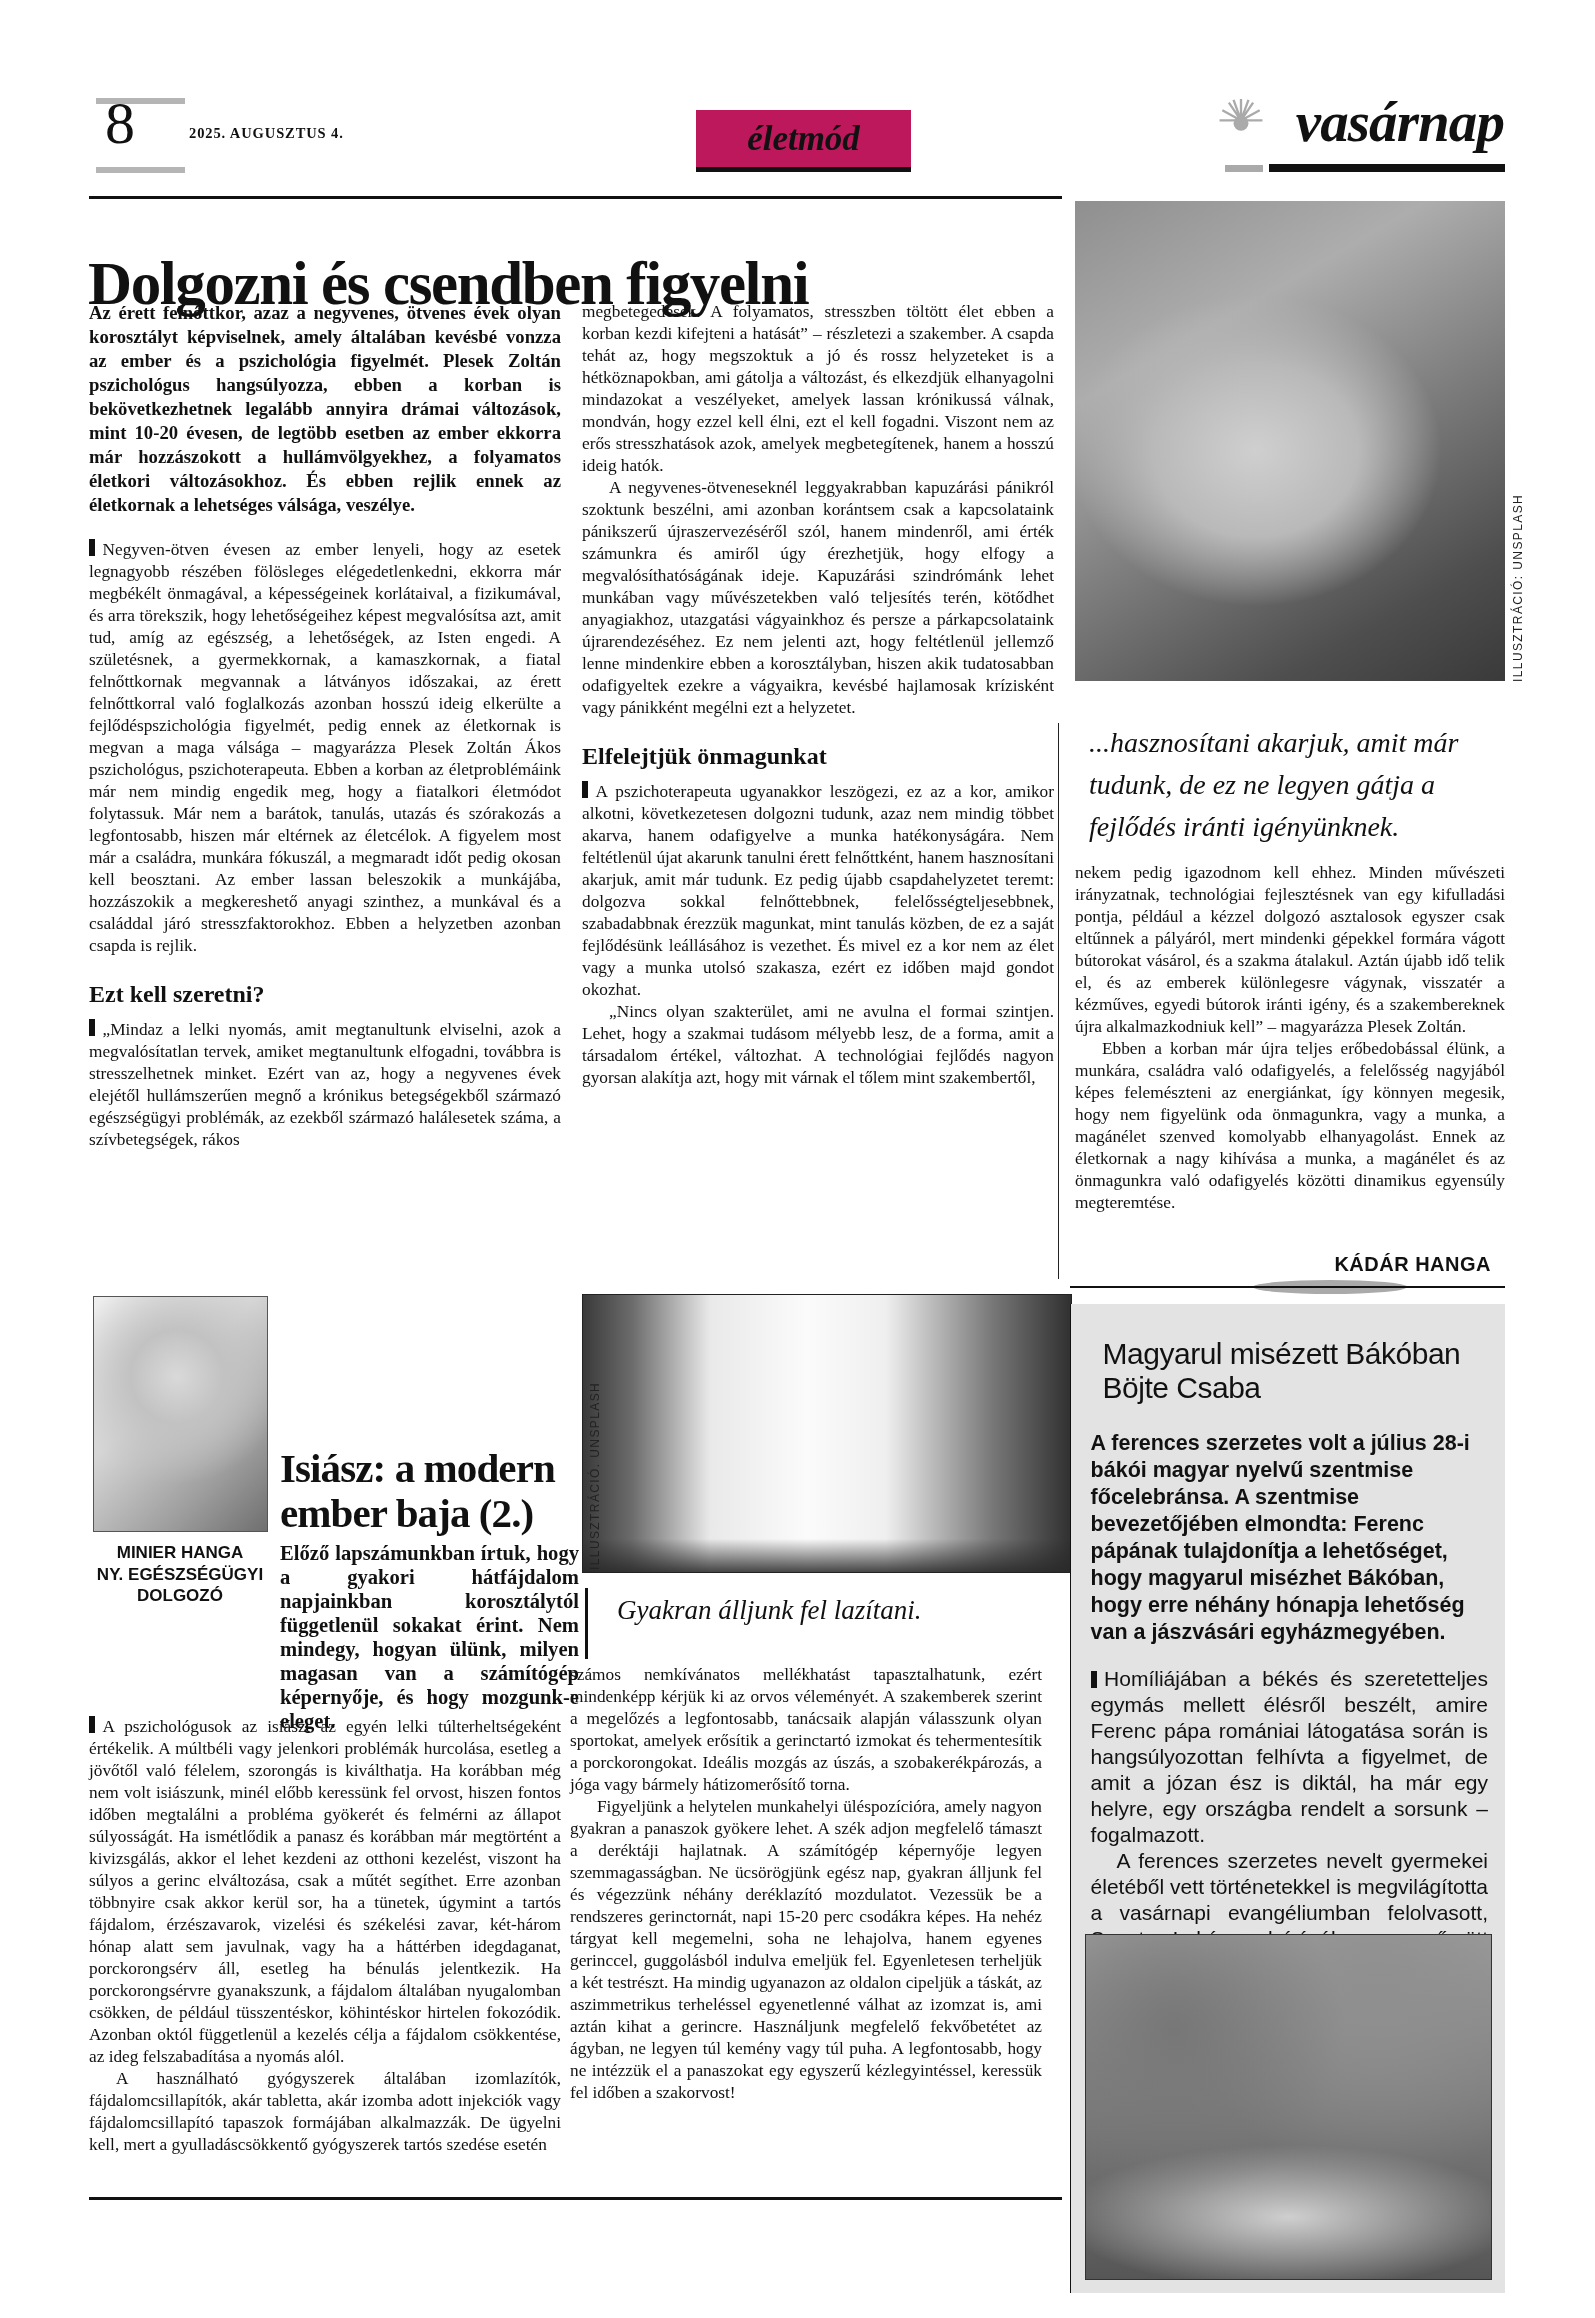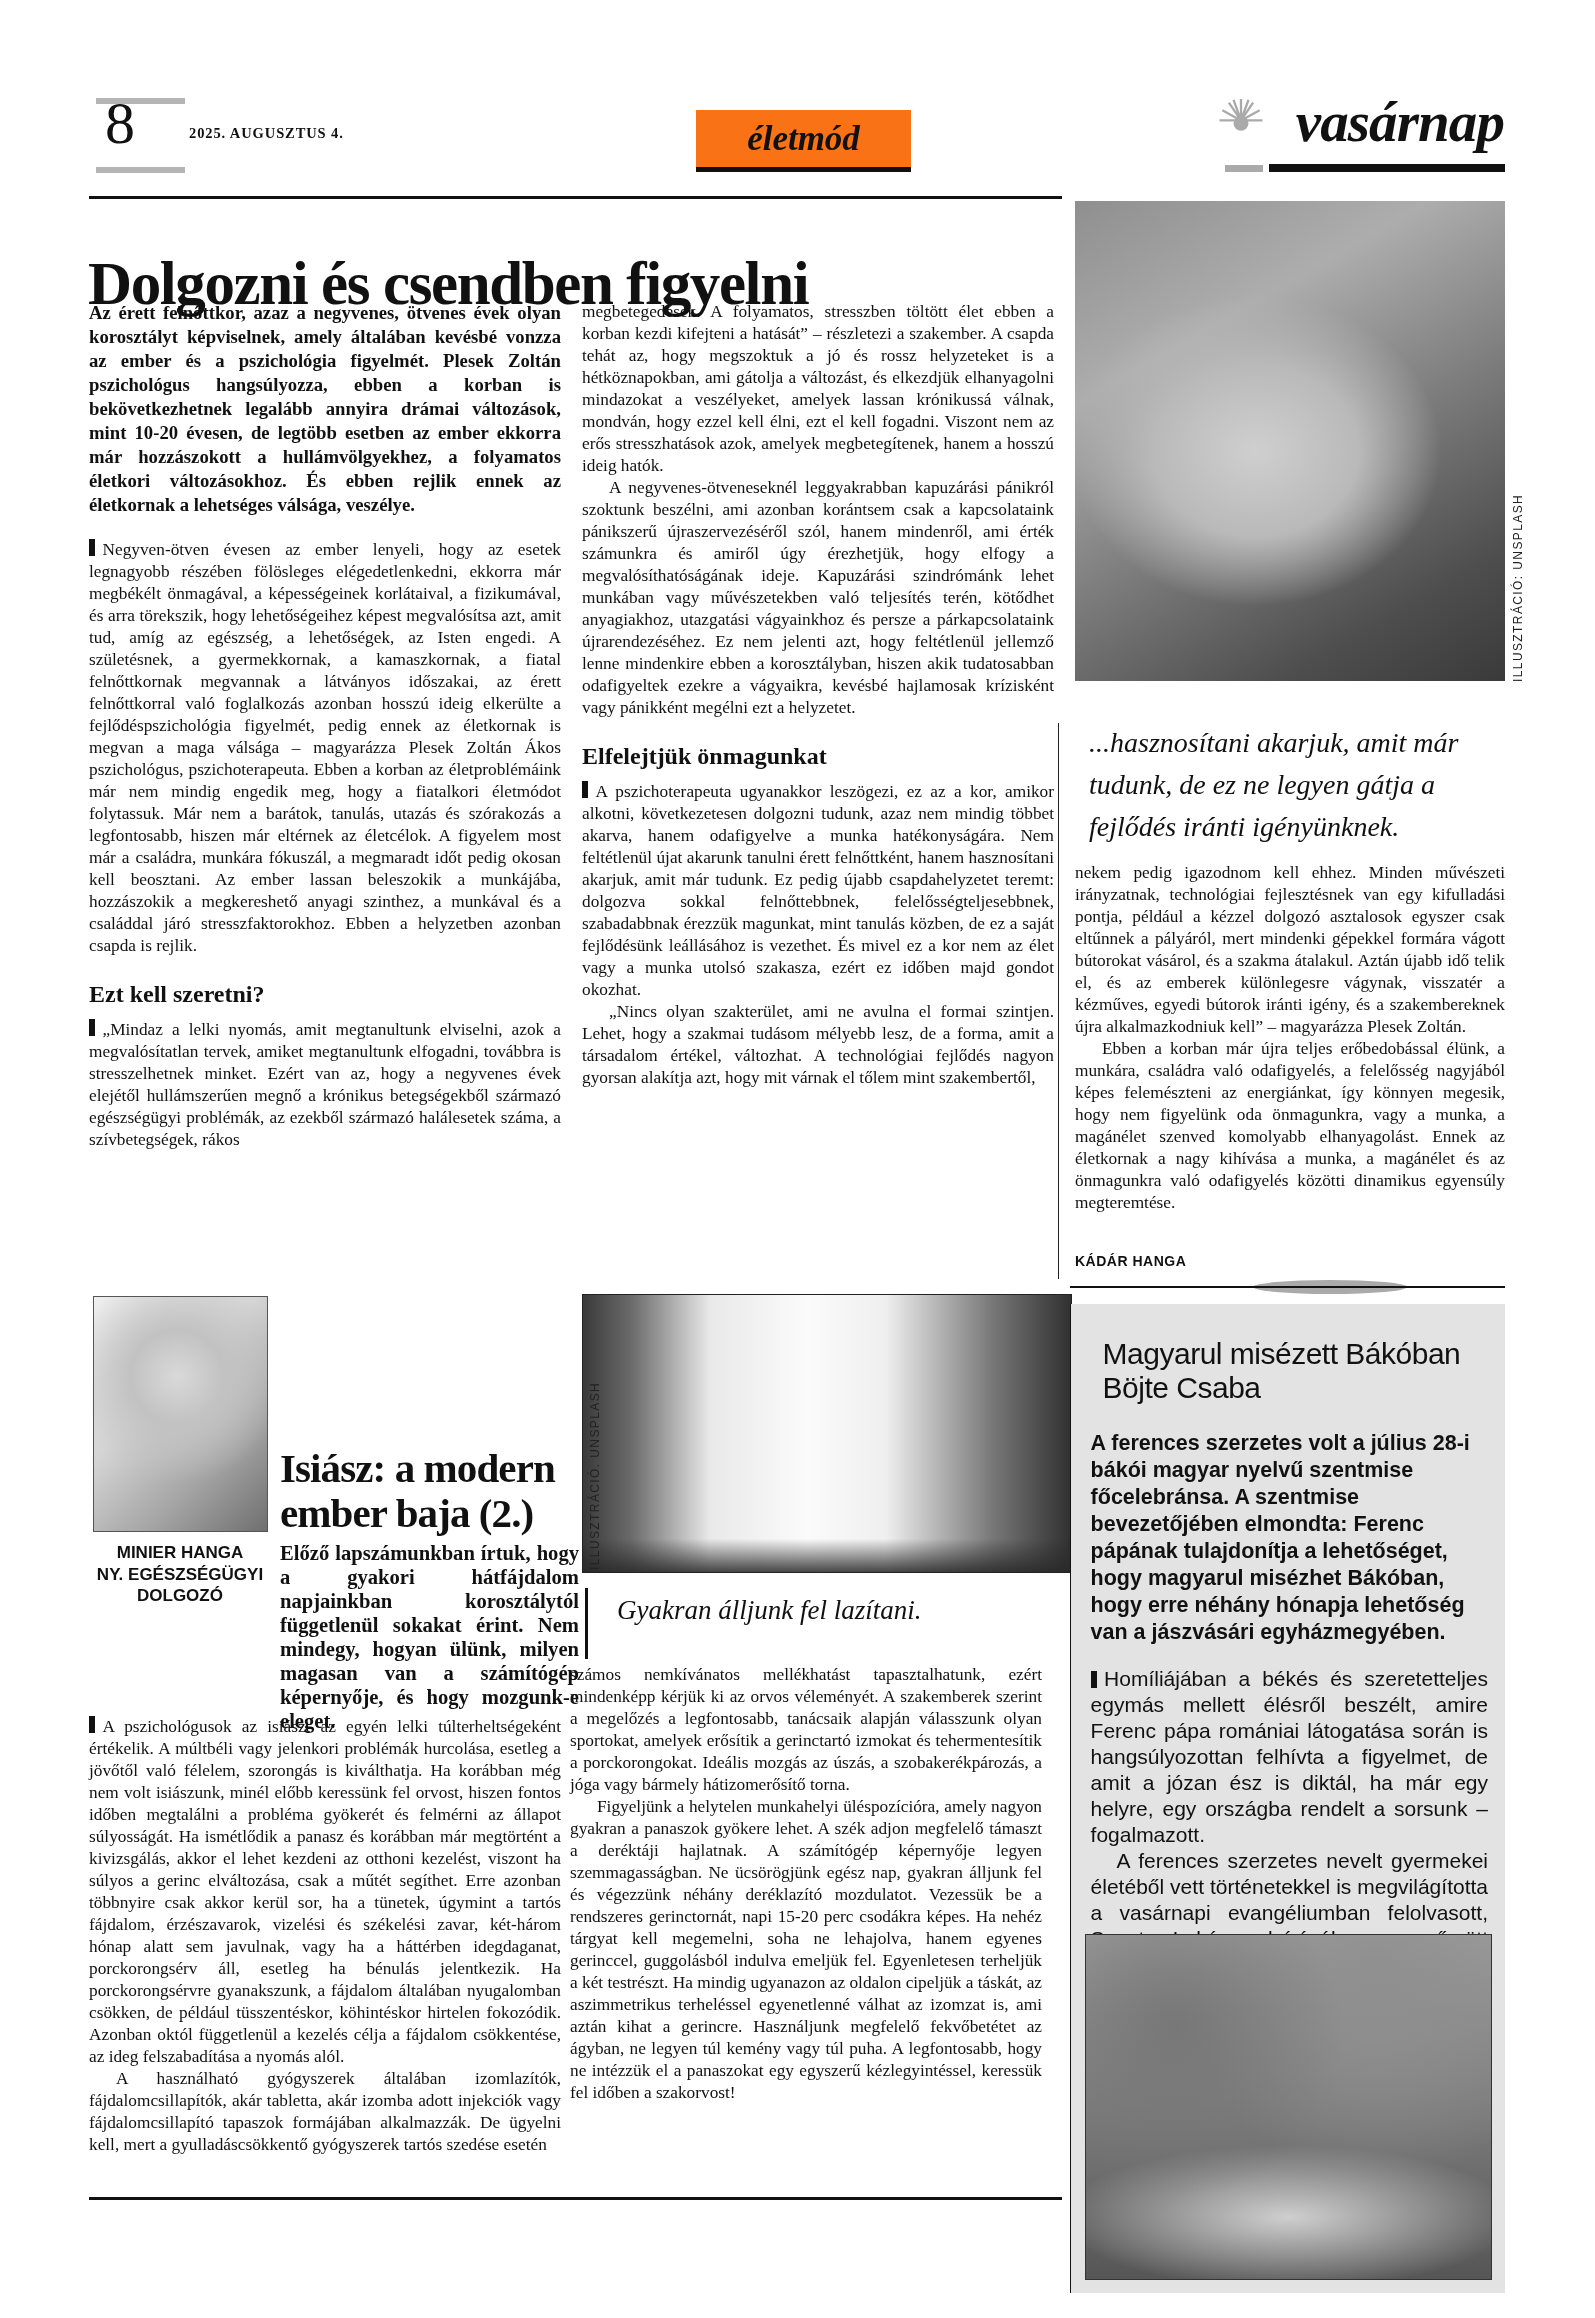--- a/index.html
+++ b/index.html
@@ -3,21 +3,21 @@
 <meta charset="utf-8">
 <style>
   html,body{margin:0;padding:0;background:#888;}
   .page{position:relative;width:1595px;height:2319px;background:#fff;color:#111;
         font-family:"Liberation Serif",serif;overflow:hidden;}
   .abs{position:absolute;}
   
   .tickbar{position:absolute;width:89px;height:5.6px;background:#b5b5b5;}
   .pagenum{position:absolute;left:105px;top:93px;font-size:60px;line-height:1;font-weight:400;}
   .pagedate{position:absolute;left:189px;top:125px;font-size:14.5px;font-weight:700;letter-spacing:0.9px;}
-  .sectionbox{position:absolute;left:696px;top:110px;width:215px;height:57px;background:#f97316;
+  .sectionbox{position:absolute;left:696px;top:110px;width:215px;height:57px;background:#be185d;
         border-bottom:5.1px solid #111;display:flex;align-items:center;justify-content:center;}
   .sectionbox span{font-style:italic;font-weight:700;font-size:35px;}
   .masthead{position:absolute;left:1196px;top:93px;width:308px;text-align:right;
         font-style:italic;font-weight:700;font-size:57px;line-height:1;letter-spacing:-0.9px;}
   .mast-under-gray{position:absolute;left:1225px;top:165px;width:38px;height:6.5px;background:#aaa;}
   .mast-under-black{position:absolute;left:1269px;top:164px;width:236px;height:7.5px;background:#111;}
   .sun{position:absolute;left:1213px;top:96px;}
   
   .headline-rule{position:absolute;left:89px;top:196px;width:973px;height:3.3px;background:#111;}
   .headline{position:absolute;left:88px;top:211px;width:977px;font-size:61px;line-height:1.05;
@@ -37,22 +37,22 @@
      background:
        radial-gradient(ellipse 60% 45% at 42% 52%, #cfcfcf 0%, #b9b9b9 40%, rgba(185,185,185,0) 72%),
        linear-gradient(150deg,#8f8f8f 0%,#adadad 28%,#7d7d7d 55%,#4e4e4e 82%,#3a3a3a 100%);}
   .vert-credit{font-family:"Liberation Sans",sans-serif;font-size:12px;letter-spacing:1.4px;color:#222;
         writing-mode:vertical-rl;transform:rotate(180deg);white-space:nowrap;}
   .credit-top{position:absolute;left:1511px;top:481px;height:201px;}
   .credit-mid{position:absolute;left:588px;top:1395px;height:175px;}
   .pullquote{position:absolute;left:1089px;top:722px;width:411px;font-style:italic;
         font-size:28px;line-height:42px;font-weight:500;}
   .vrule-quote{position:absolute;left:1058px;top:723px;width:1.4px;height:556px;background:#222;}
-  .byline{position:absolute;left:1075px;top:1253px;width:416px;text-align:left;
-        font-family:"Liberation Sans",sans-serif;font-weight:700;font-size:14px;letter-spacing:0.5px;}
+  .byline{position:absolute;left:1075px;top:1253px;width:416px;text-align:right;
+        font-family:"Liberation Sans",sans-serif;font-weight:700;font-size:20px;letter-spacing:0.5px;}
   .col3-rule{position:absolute;left:1070px;top:1286px;width:435px;height:2.3px;background:#111;}
   .rule-oval{position:absolute;left:1253px;top:1280px;width:154px;height:14px;background:#aaa;
         border-radius:50%;}
   
   .portrait{left:93px;top:1296px;width:173px;height:234px;border:0.9px solid #555;
      background:
        radial-gradient(circle at 48% 34%, #d9d9d9 0%, #c2c2c2 26%, rgba(194,194,194,0) 60%),
        linear-gradient(135deg,#efefef 0%,#d5d5d5 40%,#9d9d9d 75%,#6f6f6f 100%);}
   .portrait-caption{position:absolute;left:82px;top:1542px;width:196px;text-align:center;
         font-family:"Liberation Sans",sans-serif;font-weight:700;font-size:17px;line-height:21.5px;}

